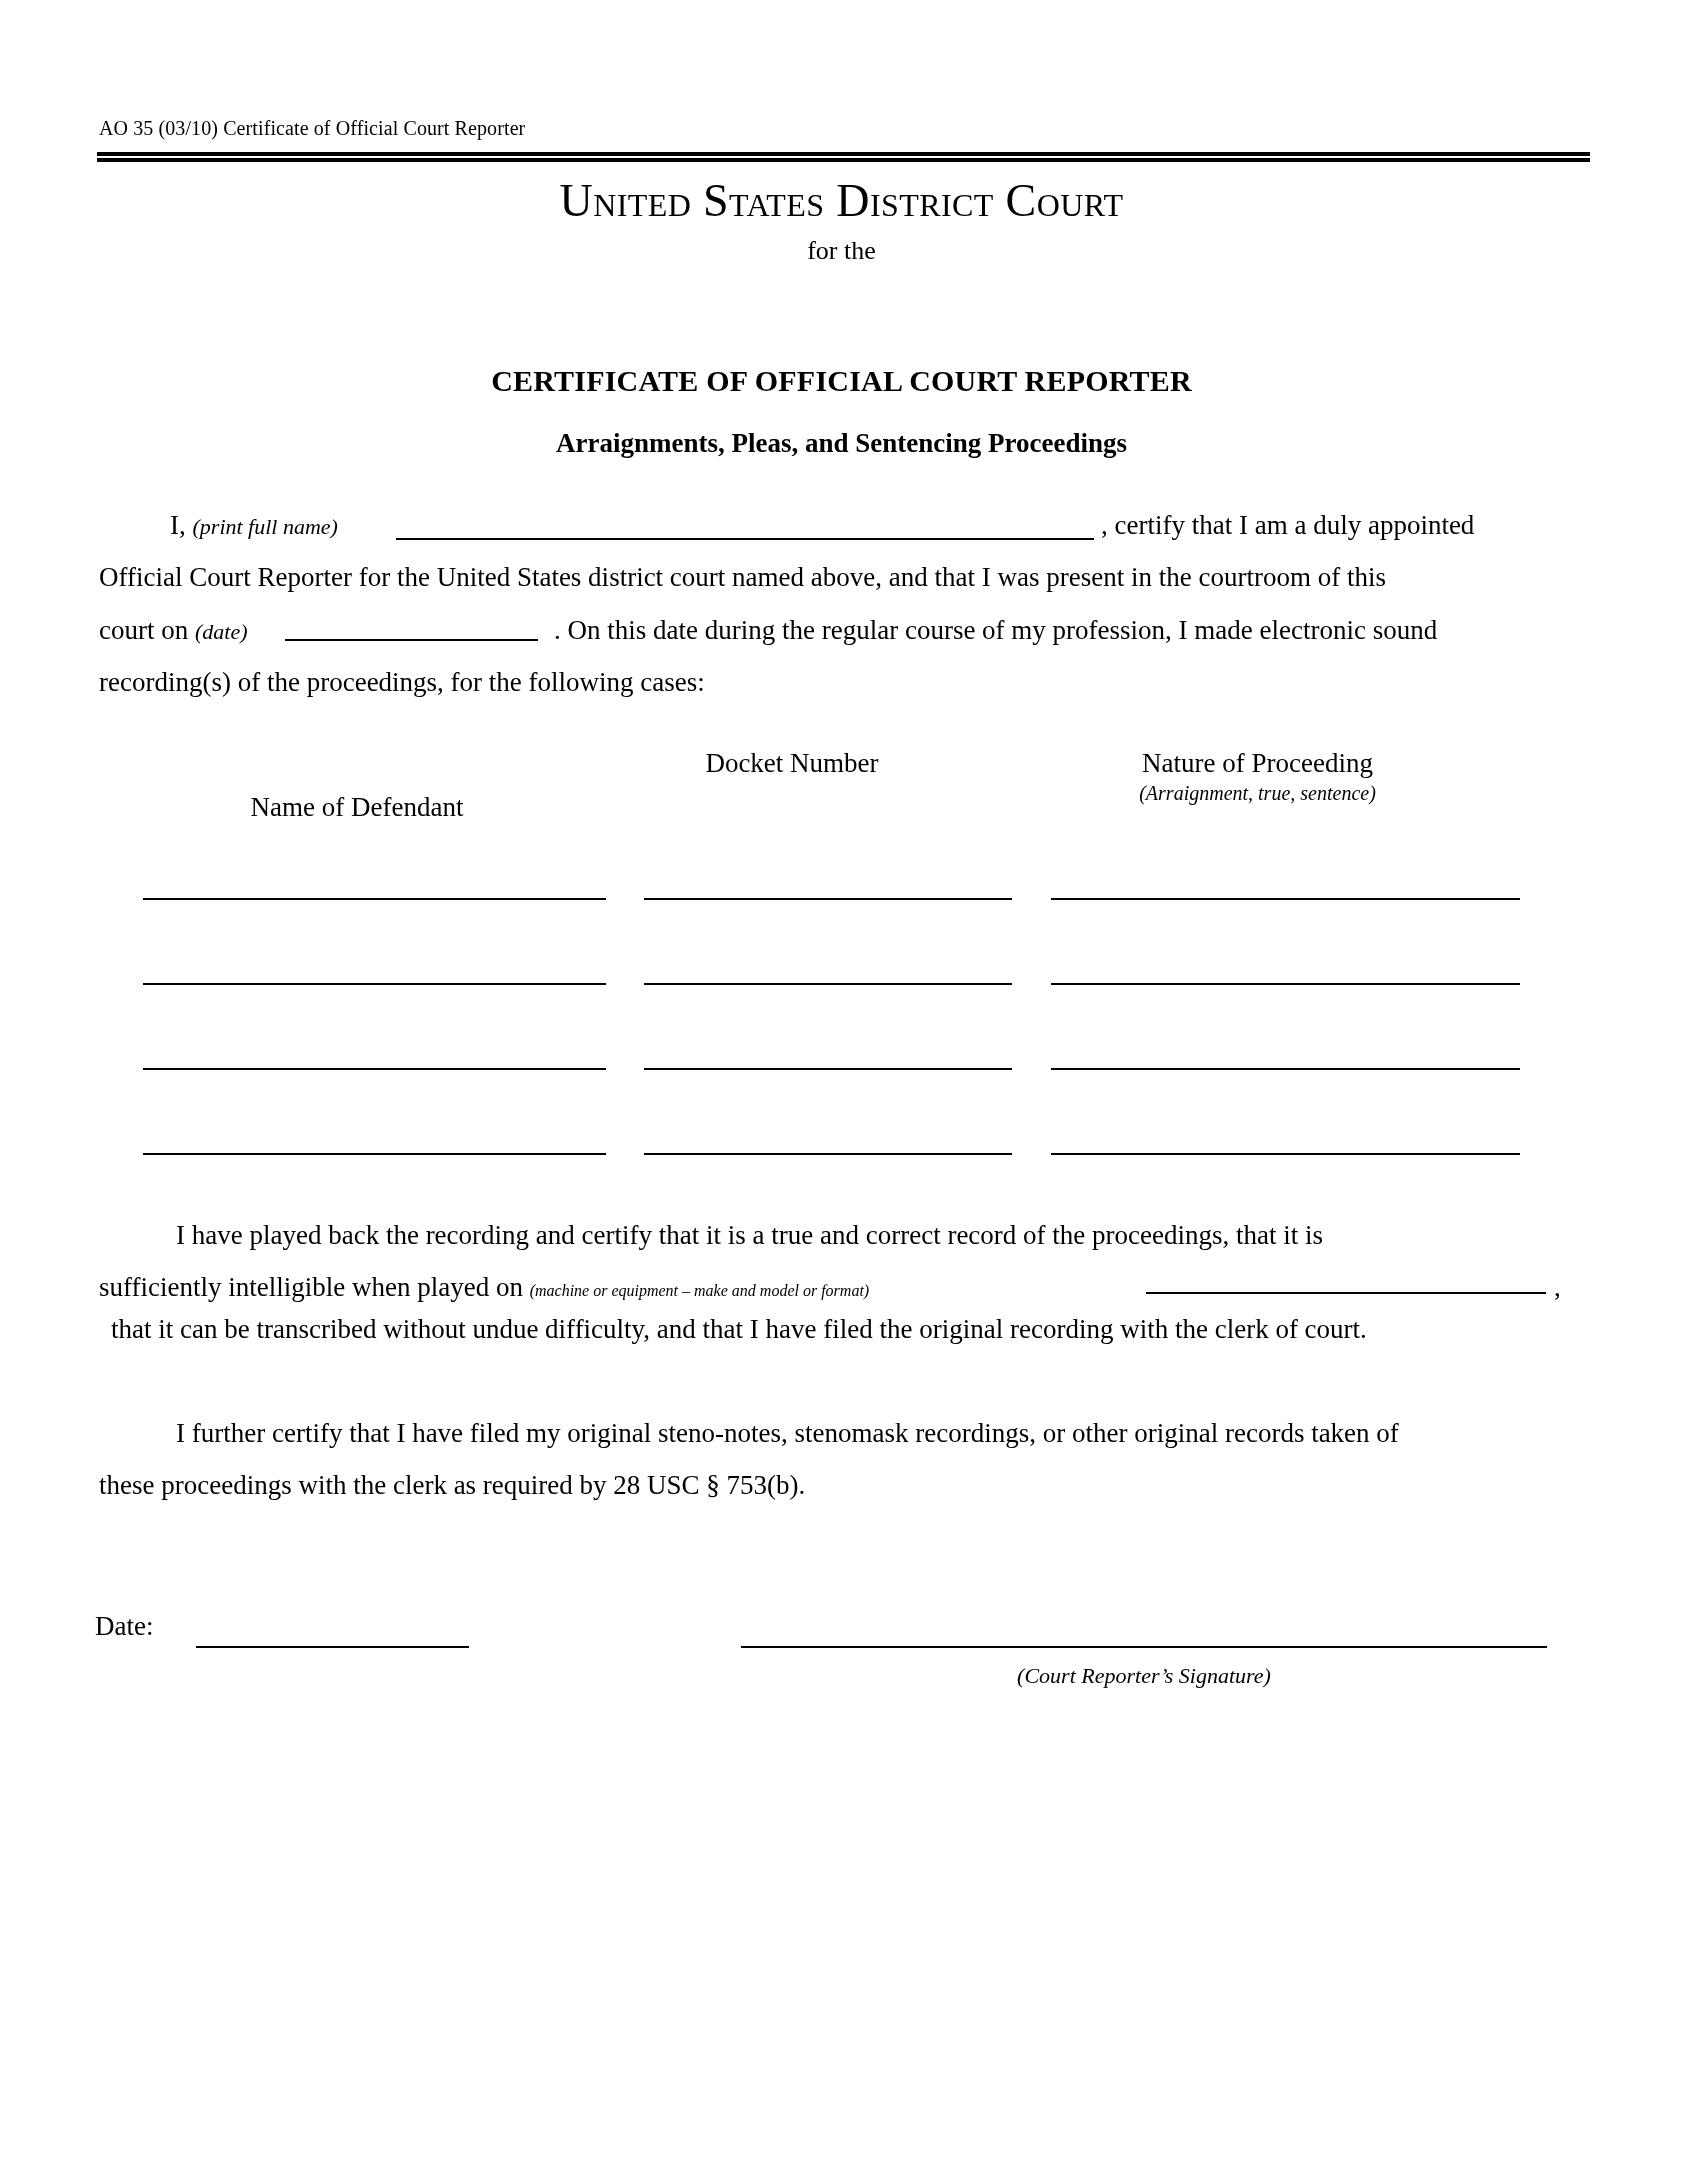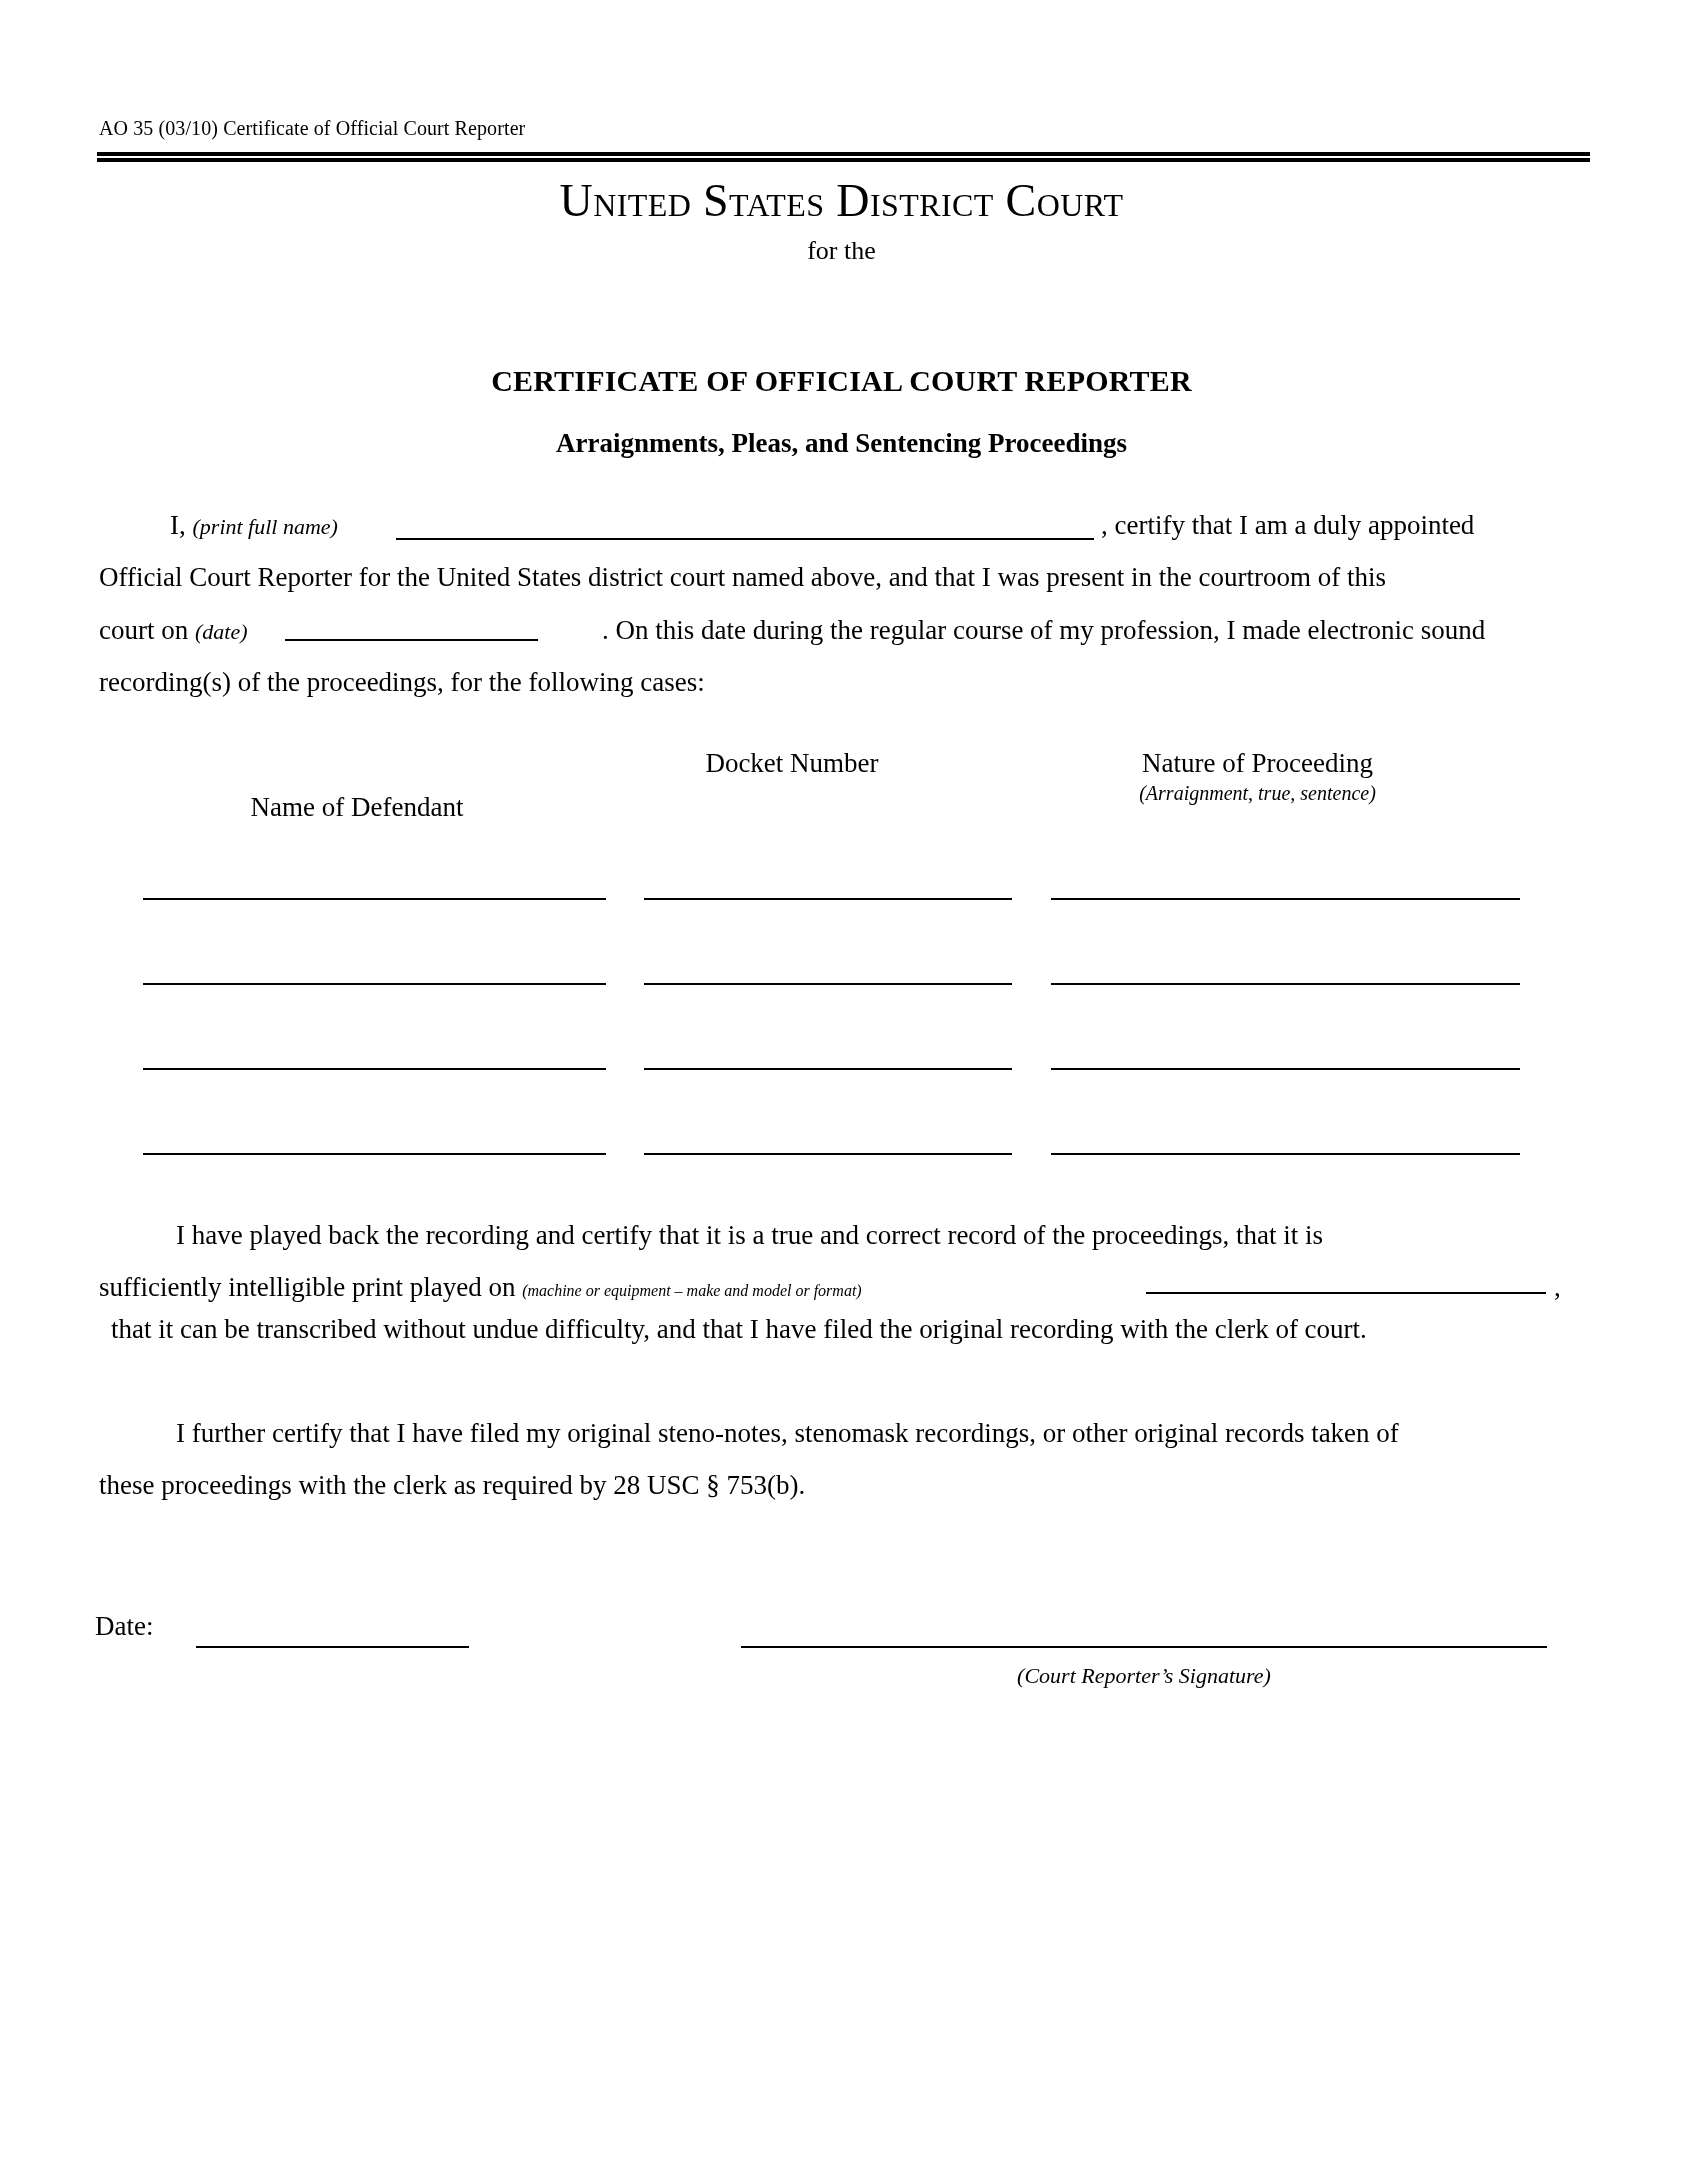--- a/index.html
+++ b/index.html
@@ -174,21 +174,21 @@
   <div class="fill" style="left:396px; top:538px; width:698px;"></div>
   <div class="line" style="left:1101px; top:510px;">, certify that I am a duly appointed</div>
 
   <div class="line" style="left:99px; top:562px;">Official Court Reporter for the United States district court named above, and that I was present in the courtroom of this</div>
 
   <div class="line" style="left:99px; top:615px;">
     <span>court on</span>
     <span class="ital">(date)</span>
   </div>
   <div class="fill" style="left:285px; top:639px; width:253px;"></div>
-  <div class="line" style="left:554px; top:615px;margin-left:48px;">.  On this date during the regular course of my profession, I made electronic sound</div>
+  <div class="line" style="left:554px; top:615px;">.  On this date during the regular course of my profession, I made electronic sound</div>
 
   <div class="line" style="left:99px; top:667px;">recording(s) of the proceedings, for the following cases:</div>
 
   <div class="col-head" style="left:139px; top:748px; width:436px;margin-top:44px;">Name of Defendant</div>
   <div class="col-head" style="left:604px; top:748px; width:376px;">Docket Number</div>
   <div class="col-head" style="left:1020px; top:748px; width:475px;">Nature of Proceeding</div>
   <div class="col-sub" style="left:1020px; top:782px; width:475px;">(Arraignment, true, sentence)</div>
 
   <div class="row-line" style="left:143px; top:898px; width:463px;"></div>
   <div class="row-line" style="left:644px; top:898px; width:368px;"></div>
@@ -201,21 +201,21 @@
   <div class="row-line" style="left:143px; top:1068px; width:463px;"></div>
   <div class="row-line" style="left:644px; top:1068px; width:368px;"></div>
   <div class="row-line" style="left:1051px; top:1068px; width:469px;"></div>
 
   <div class="row-line" style="left:143px; top:1153px; width:463px;"></div>
   <div class="row-line" style="left:644px; top:1153px; width:368px;"></div>
   <div class="row-line" style="left:1051px; top:1153px; width:469px;"></div>
 
   <div class="line" style="left:176px; top:1220px;">I have played back the recording and certify that it is a true and correct record of the proceedings, that it is</div>
   <div class="line" style="left:99px; top:1272px;">
-    <span>sufficiently intelligible print played on</span>
+    <span>sufficiently intelligible when played on</span>
     <span class="ital-sm">(machine or equipment – make and model or format)</span>
   </div>
   <div class="fill" style="left:1146px; top:1292px; width:400px;"></div>
   <div class="line" style="left:1554px; top:1272px;">,</div>
   <div class="line" style="left:99px; top:1314px;margin-left:12px;">that it can be transcribed without undue difficulty, and that I have filed the original recording with the clerk of court.</div>
 
   <div class="line" style="left:176px; top:1418px;">I further certify that I have filed my original steno-notes, stenomask recordings, or other original records taken of</div>
   <div class="line" style="left:99px; top:1470px;">these proceedings with the clerk as required by 28 USC § 753(b).</div>
 
   <div class="line" style="left:95px; top:1611px;">Date:</div>

